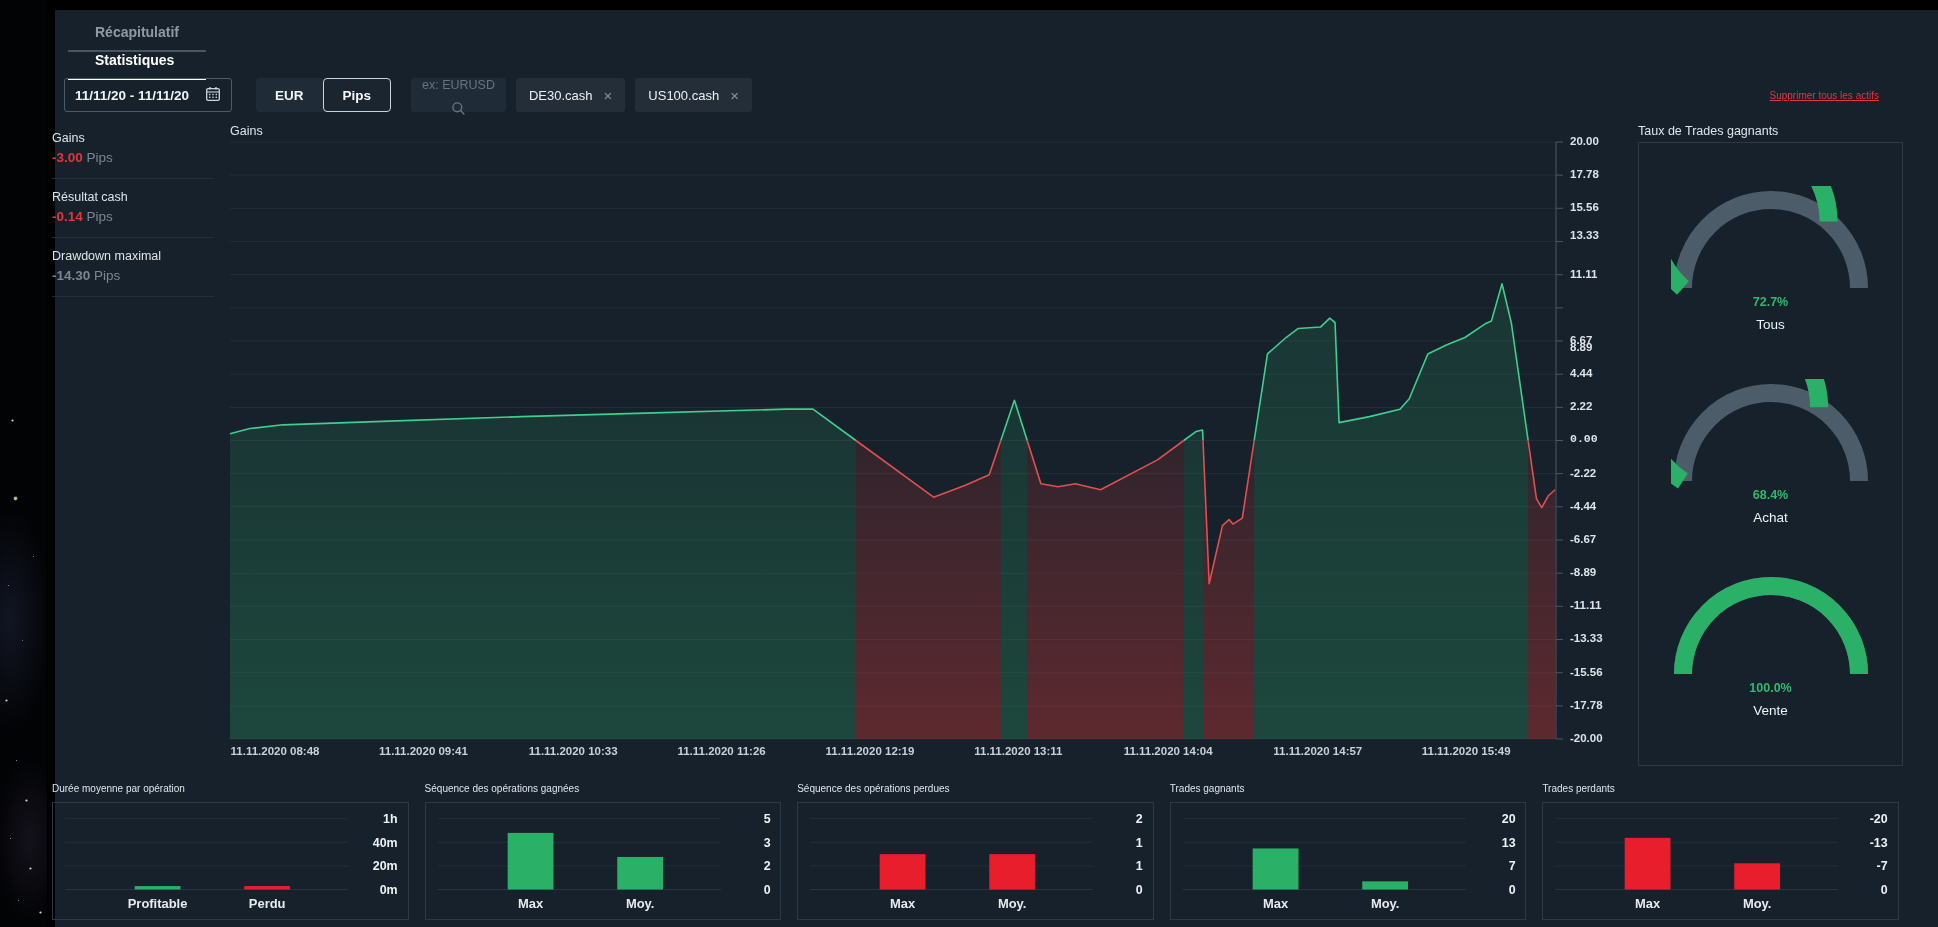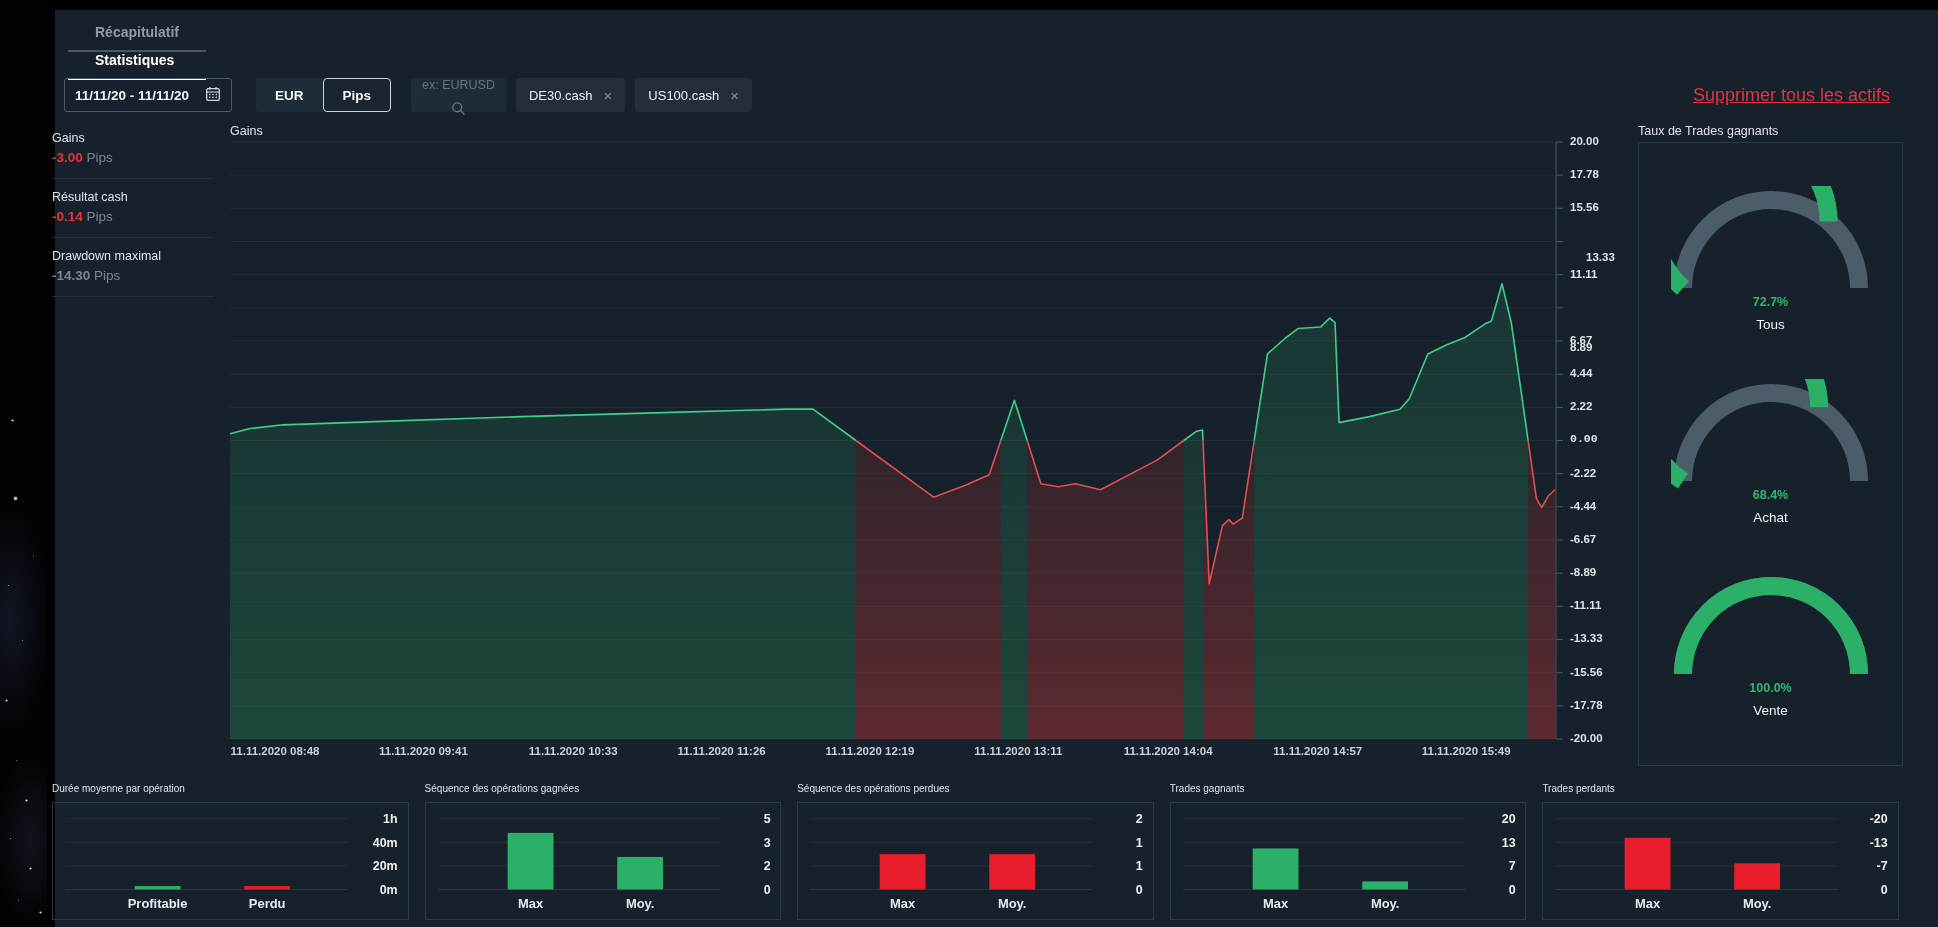--- a/index.html
+++ b/index.html
@@ -28,22 +28,22 @@
   #btn-eur{height:34px;padding:0 19px;background:#1f2b36;border:none;border-radius:3px 0 0 3px;
     color:#f0f3f6;font-size:13.5px;font-weight:700;margin-left:24px;cursor:pointer;}
   #btn-pips{height:34px;padding:0 19px;background:#1a2530;border:1px solid #ccd3d9;border-radius:4px;
     color:#f7f9fa;font-size:13.5px;font-weight:700;cursor:pointer;}
   #search-box{height:34px;margin-left:20px;background:#1f2b36;border-radius:3px;display:flex;
     align-items:center;gap:9px;padding:0 11px;cursor:text;flex-direction:column;}
   #search-box .ph{color:#68737f;font-size:12.5px;}
   .chip{height:34px;margin-left:10px;background:#232e39;border-radius:3px;display:flex;align-items:center;
     gap:11px;padding:0 13px;color:#eef1f4;font-size:13px;font-weight:500;cursor:pointer;}
   .chip .chip-x{color:#8a95a0;font-size:15px;line-height:1;cursor:pointer;}
-  #remove-all{margin-left:auto;color:#e23540;font-size:18px;text-decoration:underline;cursor:pointer;
-    font-weight:500;margin-right:8px;}
+  #remove-all{margin-left:auto;color:#e23540;font-size:10px;text-decoration:underline;cursor:pointer;
+    font-weight:500;margin-right:19px;}
   
   #summary{position:absolute;left:52px;top:120px;width:162px;}
   .sum-item{padding:11px 0 13px 0;border-bottom:1px solid #242f3a;}
   .sum-label{color:#dfe4e9;font-size:12.5px;}
   .sum-value{margin-top:5px;font-size:13.5px;font-weight:700;}
   .sum-value .neg{color:#e5353c;}
   .sum-value .muted{color:#7b8691;}
   .sum-value .suffix{color:#7b8691;font-weight:400;}
   
   #main-title{position:absolute;left:230px;top:124px;color:#dfe4e9;font-size:12.5px;}
@@ -210,21 +210,21 @@
         <polyline points="973.0002427184467,298.5 979.175,441.78000000000003 992.425,383.5725 999.05,377.6025 1003.025,382.08000000000004 1012.3000000000001,376.11 1024.2009090909091,298.5" fill="none" stroke="#e14f4f" stroke-width="1.6" stroke-linejoin="round"></polyline>
         <polygon points="1024.2009090909091,298.5 1037.4750000000001,211.935 1056.025,195.51749999999998 1067.95,186.5625 1090.475,185.07 1099.75,176.115 1105.05,180.5925 1109.0249999999999,280.59000000000003 1139.5,274.62 1169.975,267.15749999999997 1179.25,256.71 1197.8,211.935 1216.3500000000001,202.98 1234.9,195.51749999999998 1254.7749999999999,182.08499999999998 1261.3999999999999,179.1 1272,141.7875 1281.2749999999999,180.5925 1298.1294491525423,298.5 1298.1294491525423,597 1024.2009090909091,597" fill="url(#gf)"></polygon>
         <polyline points="1024.2009090909091,298.5 1037.4750000000001,211.935 1056.025,195.51749999999998 1067.95,186.5625 1090.475,185.07 1099.75,176.115 1105.05,180.5925 1109.0249999999999,280.59000000000003 1139.5,274.62 1169.975,267.15749999999997 1179.25,256.71 1197.8,211.935 1216.3500000000001,202.98 1234.9,195.51749999999998 1254.7749999999999,182.08499999999998 1261.3999999999999,179.1 1272,141.7875 1281.2749999999999,180.5925 1298.1294491525423,298.5" fill="none" stroke="#3fcf8c" stroke-width="1.6" stroke-linejoin="round"></polyline>
         <polygon points="1298.1294491525423,298.5 1306.45,356.7075 1311.75,365.6625 1318.375,353.72249999999997 1325,347.7525 1325,597 1298.1294491525423,597" fill="url(#rf)"></polygon>
         <polyline points="1298.1294491525423,298.5 1306.45,356.7075 1311.75,365.6625 1318.375,353.72249999999997 1325,347.7525" fill="none" stroke="#e14f4f" stroke-width="1.6" stroke-linejoin="round"></polyline>
       </svg>
     <div id="y-labels">
         <div style="top: -7px;">20.00</div>
         <div style="top: 26.1335px;">17.78</div>
         <div style="top: 59.267px;">15.56</div>
-        <div style="top: 109px; margin-left: 16px;">13.33</div>
+        <div style="top: 87px;">13.33</div>
         <div style="top: 125.683px;">11.11</div>
         <div style="top: 158.817px; margin-top: 40px;">8.89</div>
         <div style="top: 191.95px;">6.67</div>
         <div style="top: 225.233px;">4.44</div>
         <div style="top: 258.366px;">2.22</div>
         <div style="top: 290px; font-family: Liberation Mono, monospace;">0.00</div>
         <div style="top: 324.634px;">-2.22</div>
         <div style="top: 357.767px;">-4.44</div>
         <div style="top: 391.05px;">-6.67</div>
         <div style="top: 424.183px;">-8.89</div>

